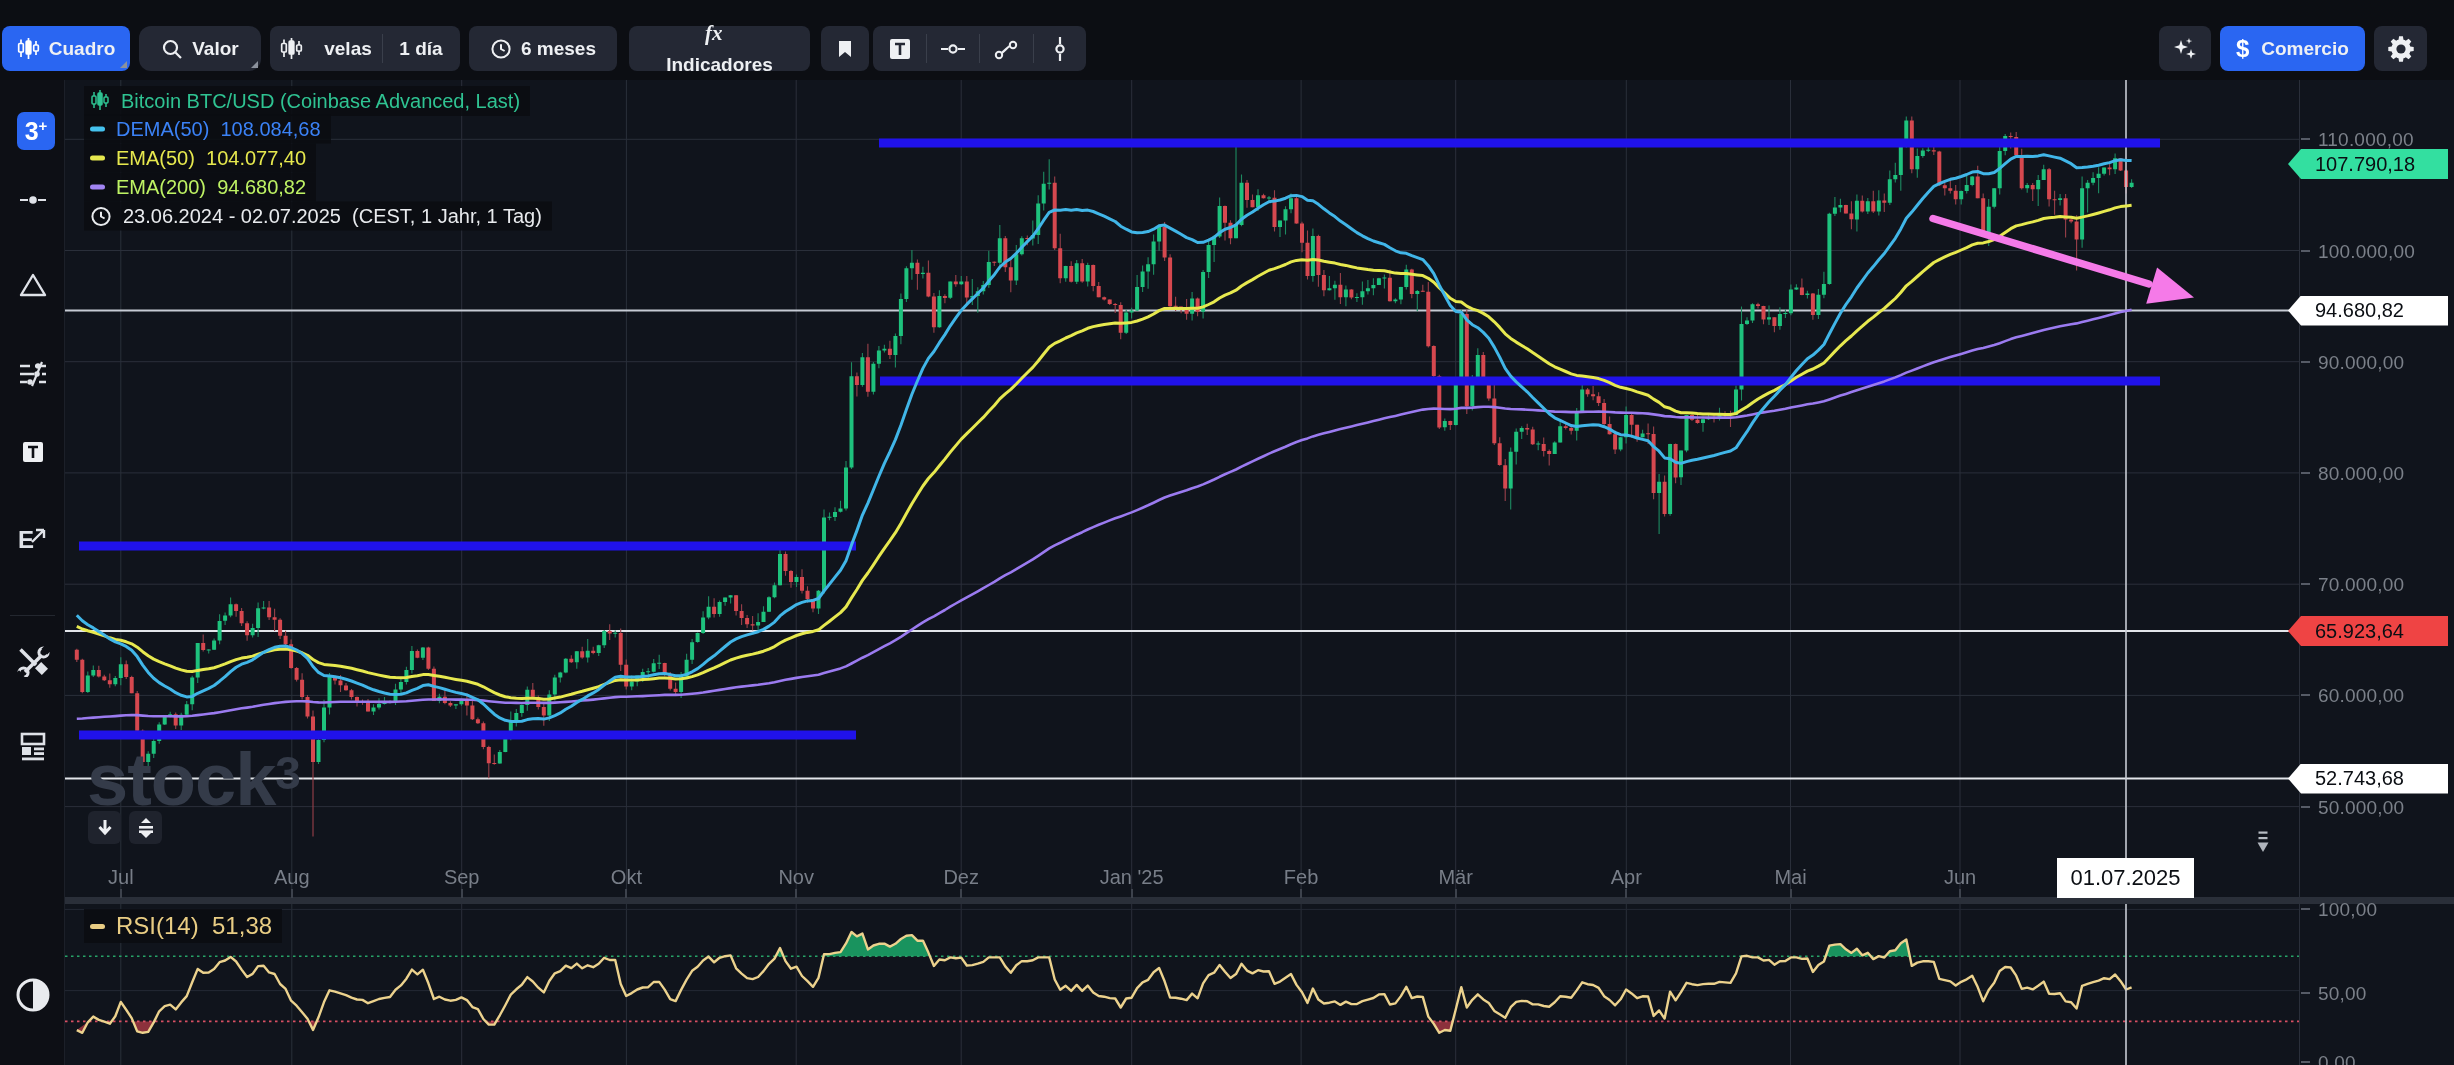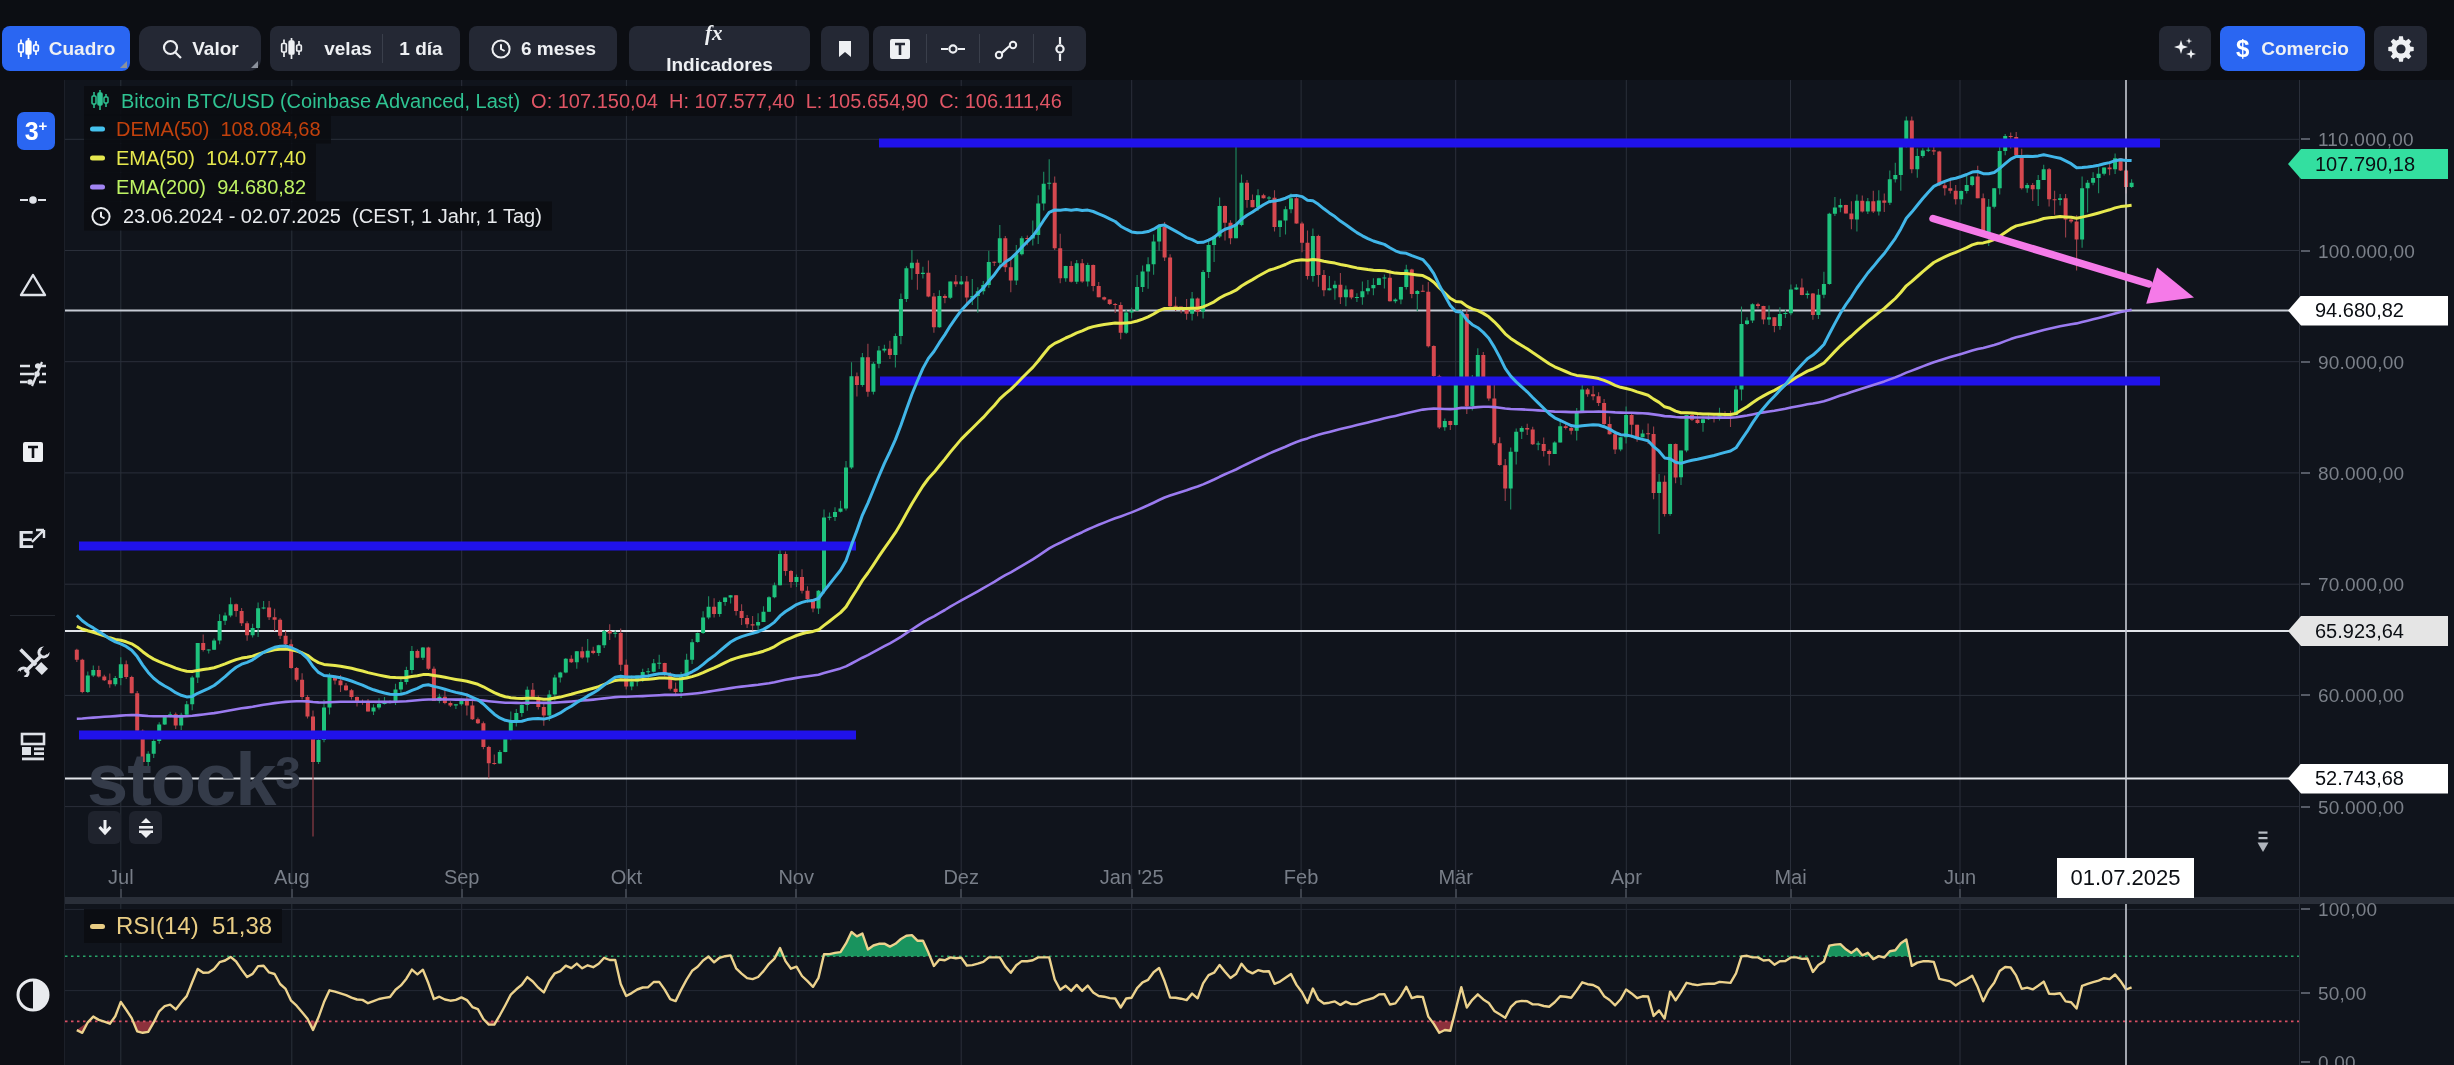--- a/index.html
+++ b/index.html
@@ -227,22 +227,22 @@
       <path d="M18 3a15 15 0 010 30z" fill="#e8eaee"></path>
     </svg>
   </div>
 <div class="lgrow" style="left:84px;top:101px"><svg width="20" height="24" viewBox="0 0 20 24">
       <g stroke="#2fc392" stroke-width="1.5" fill="none">
         <path d="M4 3v4M4 15v4M10 1v3M10 16v5M16 5v3M16 14v4"></path>
         <rect x="2" y="7" width="4" height="8" rx="1"></rect>
         <rect x="8" y="4" width="4" height="12" rx="1" fill="#2fc392"></rect>
         <rect x="14" y="8" width="4" height="6" rx="1"></rect>
       </g>
-    </svg><span style="color:#2fc392">Bitcoin BTC/USD (Coinbase Advanced, Last)</span><span style="color:#e05565">O: 107.150,04  H: 107.577,40  L: 105.654,90  C: 106.111,46</span></div>
-<div class="lgrow" style="left:84px;top:129px"><span class="dash" style="background:#45c2ee"></span><span style="color:#c2410c">DEMA(50)  108.084,68</span></div>
+    </svg><span style="color:#2fc392">Bitcoin BTC/USD (Coinbase Advanced, Last)</span></div>
+<div class="lgrow" style="left:84px;top:129px"><span class="dash" style="background:#45c2ee"></span><span style="color:#3b82f6">DEMA(50)  108.084,68</span></div>
 <div class="lgrow" style="left:84px;top:158px"><span class="dash" style="background:#e6e84e"></span><span style="color:#e6e84e">EMA(50)  104.077,40</span></div>
 <div class="lgrow" style="left:84px;top:187px"><span class="dash" style="background:#a184f2"></span><span style="color:#bef264">EMA(200)  94.680,82</span></div>
 <div class="lgrow" style="left:84px;top:216px;color:#e8eaed"><svg width="22" height="22" viewBox="0 0 22 22">
       <circle cx="11" cy="11" r="8.6" stroke="#e8eaed" stroke-width="2" fill="none"></circle>
       <path d="M11 6.2V11l3.6 2" stroke="#e8eaed" stroke-width="2" fill="none"></path>
     </svg><span>23.06.2024 - 02.07.2025  (CEST, 1 Jahr, 1 Tag)</span></div>
 <div class="abs" style="left:87px;top:742px;color:#343b49;font-size:74px;font-weight:700;letter-spacing:-1px;line-height:62px">stock<span style="font-size:46px;vertical-align:16px">3</span></div>
 <div class="lgrow" style="left:84px;top:926px;font-size:24px"><span class="dash" style="background:#e9cd84"></span><span style="color:#e9cd84">RSI(14)  51,38</span></div>
 <div class="abs" style="left:88px;top:811px;width:33px;height:33px;background:#1f232d;border-radius:6px;display:flex;align-items:center;justify-content:center">
     <svg width="20" height="20" viewBox="0 0 20 20">
@@ -298,14 +298,14 @@
 <div class="mon" style="left:1455.7px">Mär</div>
 <div class="mtick" style="left:1455.7px"></div>
 <div class="mon" style="left:1626.3px">Apr</div>
 <div class="mtick" style="left:1626.3px"></div>
 <div class="mon" style="left:1790.5px">Mai</div>
 <div class="mtick" style="left:1790.5px"></div>
 <div class="mon" style="left:1960.0px">Jun</div>
 <div class="mtick" style="left:1960.0px"></div>
 <div class="tag" style="top:164px;background:#33dfa0">107.790,18</div>
 <div class="tag" style="top:310.5px;background:#fff">94.680,82</div>
-<div class="tag" style="top:631px;background:#e5e5e5">65.923,64</div>
+<div class="tag" style="top:631px;background:#ef4444">65.923,64</div>
 <div class="tag" style="top:778.5px;background:#fff">52.743,68</div>
 <div class="abs" style="left:2057px;top:858px;width:137px;height:40px;background:#fff;color:#0b0e13;font-size:22px;display:flex;align-items:center;justify-content:center">01.07.2025</div>
 </body></html>

